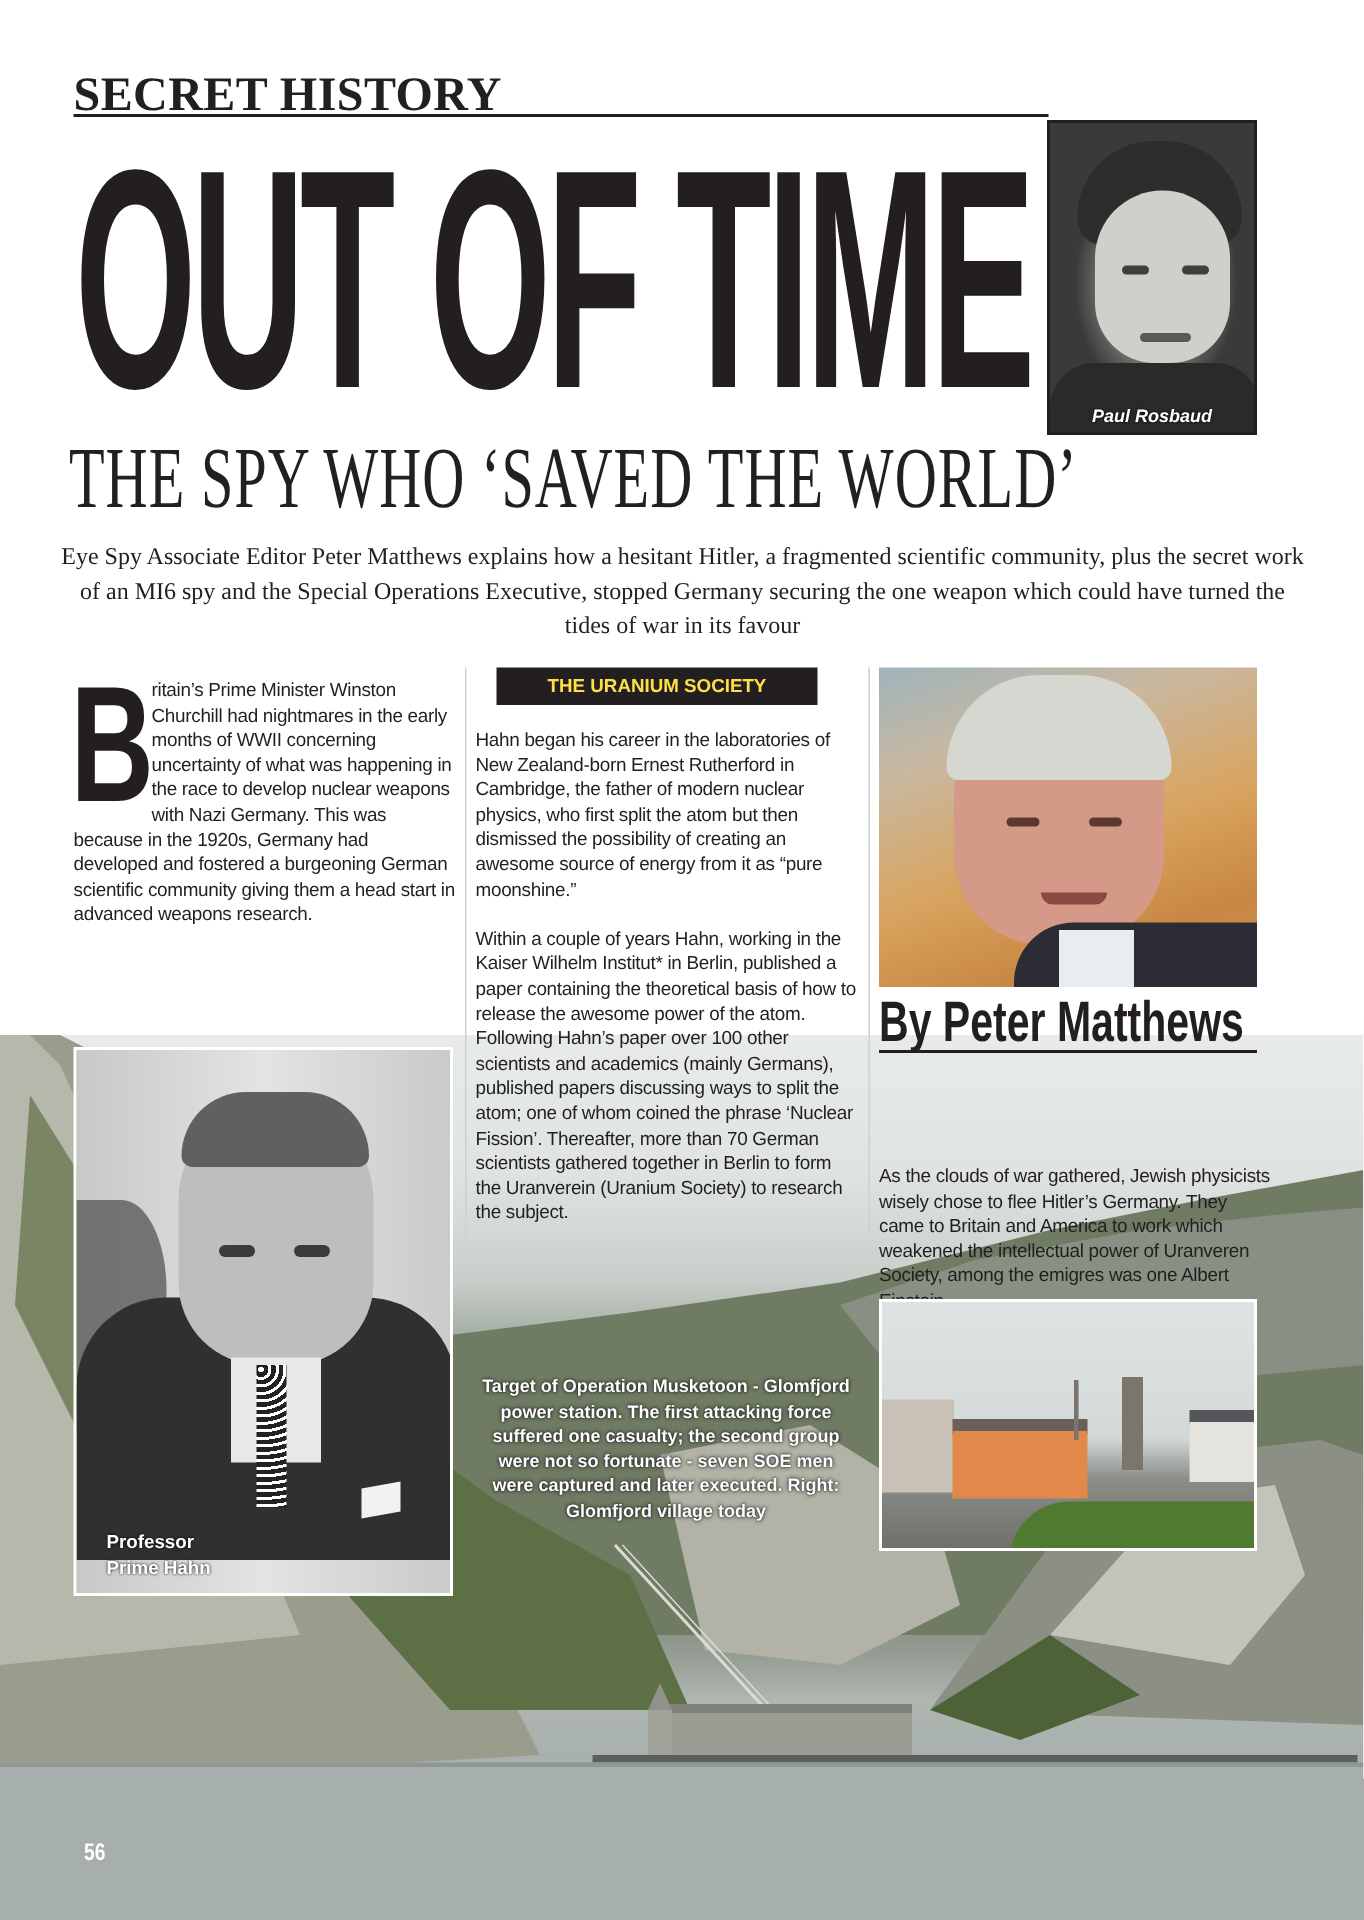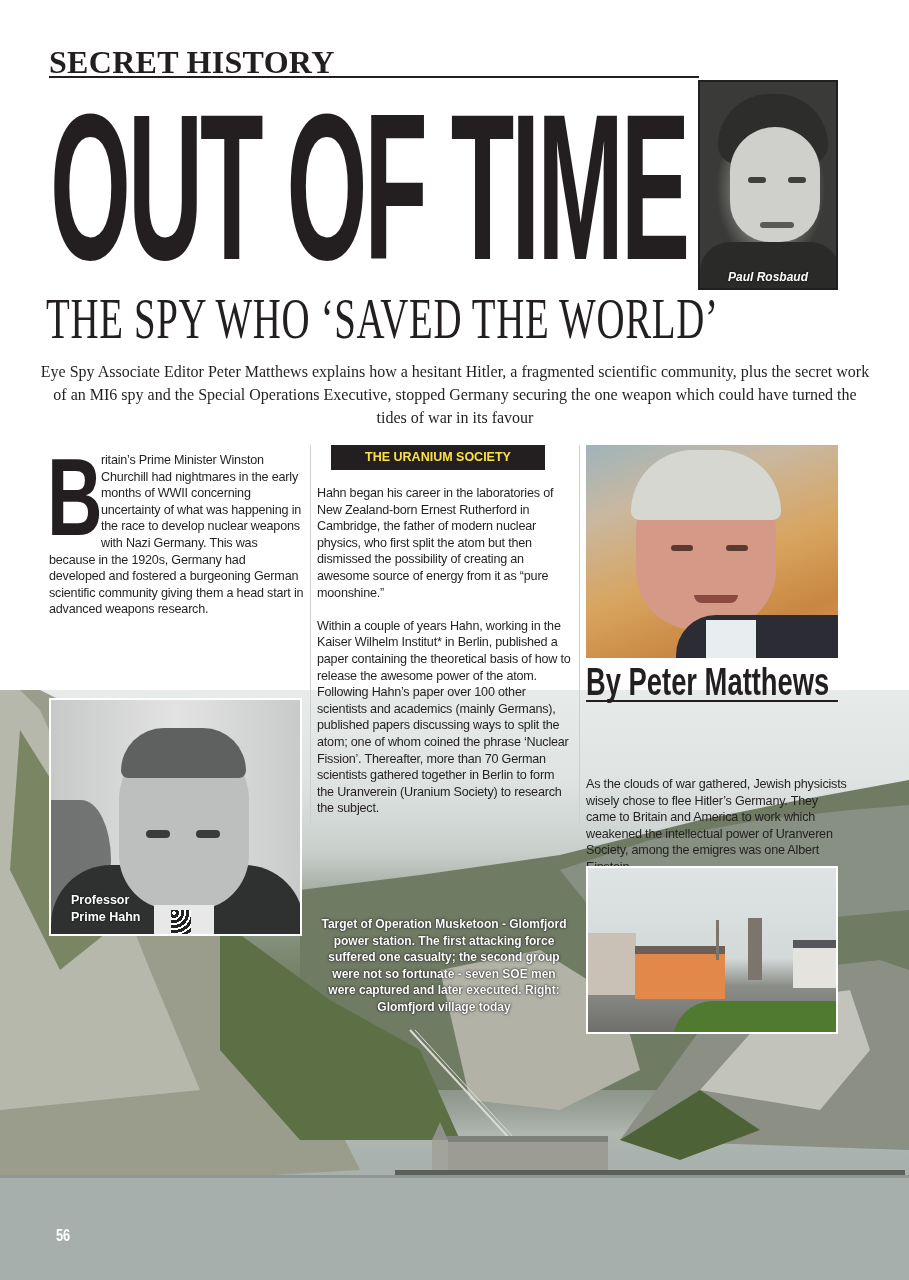--- a/index.html
+++ b/index.html
@@ -88,21 +88,21 @@
   .author-photo .collar { position: absolute; left: 120px; top: 175px; width: 50px; height: 40px; background: #e8eef0; }
 
   .byline {
     position: absolute; left: 586px; top: 662px; width: 252px; white-space: nowrap;
     font-weight: bold; font-size: 38px; line-height: 40px; color: #231f20;
     transform-origin: left top; transform: scaleX(0.72);
   }
   .byline-rule { position: absolute; left: 586px; top: 700px; width: 252px; height: 2px; background: #231f20; }
 
   .hahn-photo {
-    position: absolute; left: 49px; top: 698px; width: 253px; height: 238px;
+    position: absolute; left: 49px; top: 698px; width: 253px; height: 366px;
     border: 2px solid #fff; overflow: hidden;
     background: linear-gradient(90deg, #c7c9c8 0%, #e2e3e2 50%, #c9cbca 100%);
   }
   .hahn-photo .shadow { position: absolute; left: 0; top: 100px; width: 60px; height: 120px; background: #5a5c5b; border-radius: 0 50% 50% 0; opacity: .8; }
   .hahn-photo .head { position: absolute; left: 68px; top: 35px; width: 130px; height: 175px; border-radius: 65px 65px 55px 55px; background: #bdbfbe; }
   .hahn-photo .hair { position: absolute; left: 70px; top: 28px; width: 125px; height: 50px; border-radius: 60px 60px 10px 10px; background: #5f6160; }
   .hahn-photo .eye { position: absolute; top: 130px; width: 24px; height: 8px; border-radius: 4px; background: #3a3c3b; }
   .hahn-photo .suit { position: absolute; left: 0; top: 165px; width: 253px; height: 175px; background: #2f3130; border-radius: 60px 60px 0 0; }
   .hahn-photo .shirt { position: absolute; left: 103px; top: 205px; width: 60px; height: 70px; background: #e8e8e8; }
   .hahn-photo .tie { position: absolute; left: 120px; top: 210px; width: 20px; height: 95px; background: repeating-radial-gradient(circle at 3px 3px, #fff 0 2px, #222 2px 5px); }

